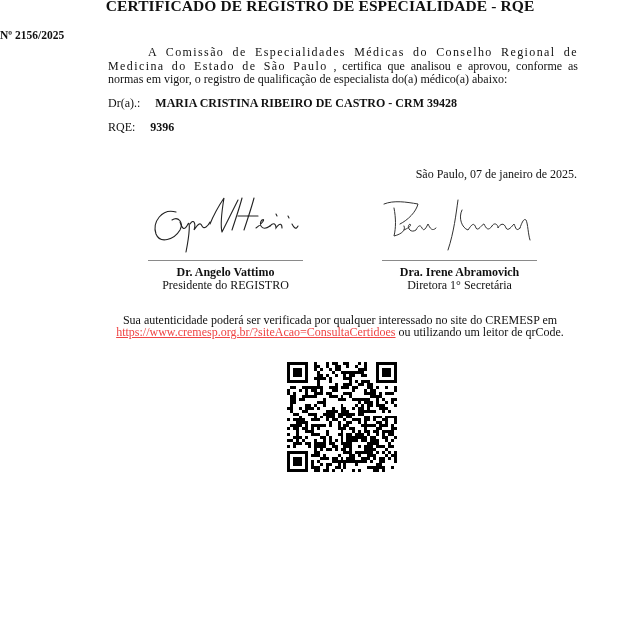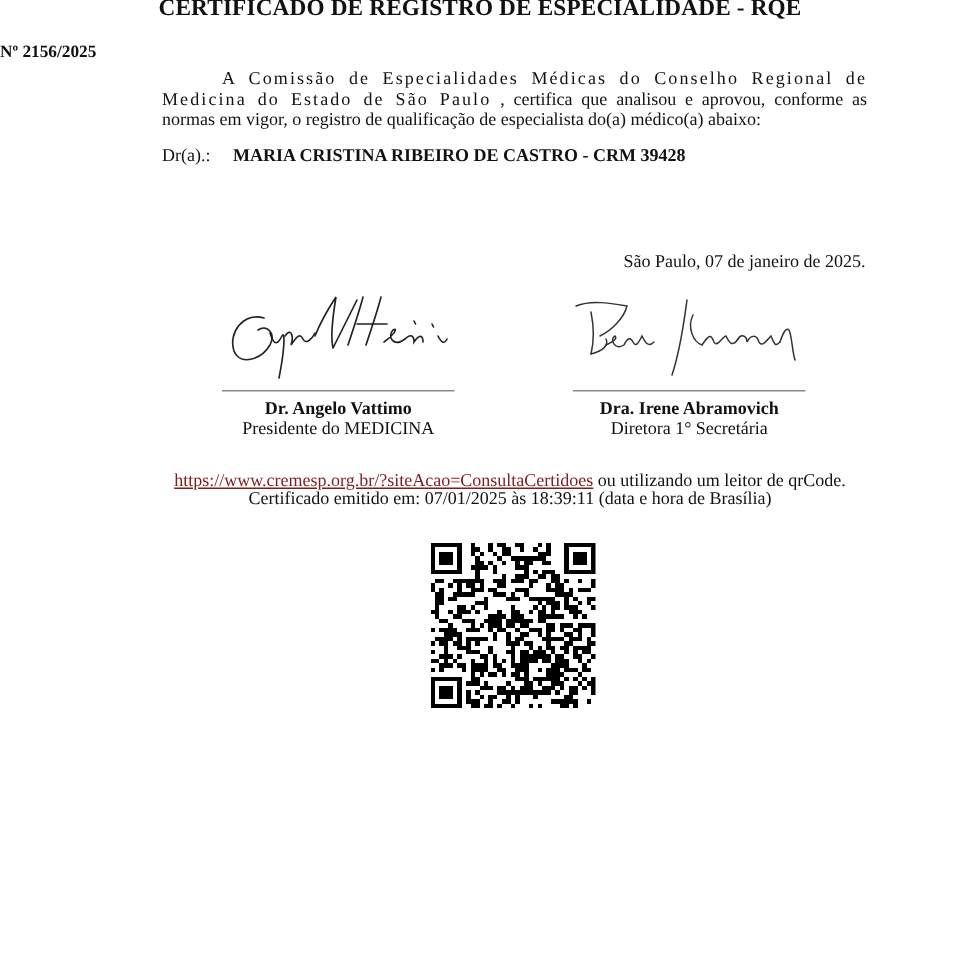--- a/index.html
+++ b/index.html
@@ -12,74 +12,75 @@
   .intro .spaced { letter-spacing:1.4px;margin-left:40px; }
   .doctor { left:108px; top:96px; font-size:12px; }
   .spec { left:108px; top:121px; font-size:12px; line-height:12.6px; }
   b { font-weight:bold;margin-left:12px; }
   .place-date { left:380px; width:197px; top:167px; text-align:right; font-size:12px; }
   .sig-img { top:194px; height:60px; }
   .sig-line { height:1px; background:#8a8a8a; top:260px; }
   .sig-name { top:265px; text-align:center; font-size:12px; font-weight:bold; }
   .sig-role { top:278px; text-align:center; font-size:12px; }
   .verify { left:100px; width:480px; top:314px; text-align:center; font-size:12px; line-height:12.4px; }
-  .verify a { color:#7f1d1d; text-decoration:underline; }
+  .verify a { color:#ef4444; text-decoration:underline; }
   .qr { left:287px; top:362px; width:110px; height:110px; }
 </style>
 </head>
 <body>
 
 <div class="abs title">CERTIFICADO DE REGISTRO DE ESPECIALIDADE - RQE</div>
 <div class="abs number">Nº 2156/2025</div>
 
 <div class="abs intro"><span class="spaced">A Comissão de Especialidades Médicas do Conselho Regional de Medicina do Estado de São Paulo</span><span> , certifica que analisou e aprovou, conforme as normas em vigor, o registro de qualificação de especialista do(a) médico(a) abaixo:</span></div>
 
 <div class="abs doctor"><span>Dr(a).: </span><b>MARIA CRISTINA RIBEIRO DE CASTRO - CRM 39428</b></div>
 
 <div class="abs spec">
+  <div><span>RQE: </span><b>9396</b></div>
 </div>
 
 <div class="abs place-date">São Paulo, 07 de janeiro de 2025.</div>
 
 <svg class="abs sig-img" style="left:148px;width:155px;" viewBox="0 0 155 60">
   <g fill="none" stroke="#222" stroke-width="1.1" stroke-linecap="round">
     <path d="M28 18 C14 14 4 28 8 40 C12 50 26 46 32 36 C36 28 30 22 24 26"></path>
     <path d="M32 28 C34 34 36 38 40 30 C42 26 42 38 38 58"></path>
     <path d="M42 30 C46 24 48 30 46 36 C50 30 52 28 54 32 C56 36 60 32 62 28"></path>
     <path d="M62 30 C66 20 72 10 76 4 C74 16 72 30 74 38 C80 26 86 14 90 6"></path>
     <path d="M84 36 C88 24 92 12 94 4 M90 22 L100 22"></path>
     <path d="M96 36 C100 24 104 12 106 4 M100 22 L110 22"></path>
     <path d="M108 34 C114 30 118 24 114 26 C110 30 114 38 122 32"></path>
     <path d="M122 32 C126 28 128 30 128 34 C132 28 134 30 134 34"></path>
     <path d="M140 22 L141 24 M128 20 L129 22"></path>
     <path d="M144 30 C146 34 148 36 150 32"></path>
   </g>
 </svg>
 <div class="abs sig-line" style="left:148px;width:155px;"></div>
 <div class="abs sig-name" style="left:148px;width:155px;">Dr. Angelo Vattimo</div>
-<div class="abs sig-role" style="left:148px;width:155px;">Presidente do MEDICINA</div>
+<div class="abs sig-role" style="left:148px;width:155px;">Presidente do REGISTRO</div>
 
 <svg class="abs sig-img" style="left:382px;width:155px;" viewBox="0 0 155 60">
   <g fill="none" stroke="#333" stroke-width="1" stroke-linecap="round">
     <path d="M2 10 C12 6 24 8 36 10 C34 18 26 26 18 30"></path>
     <path d="M12 14 C14 24 14 34 12 42 C20 40 24 36 22 32"></path>
     <path d="M22 36 C26 34 30 32 28 30 C24 32 28 40 34 36 C36 32 38 30 40 34 C42 38 44 34 46 30 C48 34 50 38 54 34"></path>
     <path d="M76 6 C74 20 72 38 66 56"></path>
     <path d="M80 16 C76 24 80 34 86 36 C90 30 92 28 94 34 C96 38 100 30 102 30 C104 34 106 38 110 32"></path>
     <path d="M110 32 C112 28 116 30 116 34 C118 30 122 28 124 34 C126 38 130 32 132 30 C134 34 134 38 138 34"></path>
     <path d="M138 34 C140 28 142 24 144 26 C146 30 146 40 148 46"></path>
   </g>
 </svg>
 <div class="abs sig-line" style="left:382px;width:155px;"></div>
 <div class="abs sig-name" style="left:382px;width:155px;">Dra. Irene Abramovich</div>
 <div class="abs sig-role" style="left:382px;width:155px;">Diretora 1° Secretária</div>
 
 <div class="abs verify">
+  <div>Sua autenticidade poderá ser verificada por qualquer interessado no site do CREMESP em</div>
   <div><a href="#">https://www.cremesp.org.br/?siteAcao=ConsultaCertidoes</a><span> ou utilizando um leitor de qrCode.</span></div>
-  <div>Certificado emitido em: 07/01/2025 às 18:39:11 (data e hora de Brasília)</div>
 </div>
 
 <svg class="abs qr" viewBox="0 0 37 37" shape-rendering="crispEdges" id="qr">
     <rect x="0" y="0" width="1" height="1" fill="#000"></rect>
     <rect x="1" y="0" width="1" height="1" fill="#000"></rect>
     <rect x="2" y="0" width="1" height="1" fill="#000"></rect>
     <rect x="3" y="0" width="1" height="1" fill="#000"></rect>
     <rect x="4" y="0" width="1" height="1" fill="#000"></rect>
     <rect x="5" y="0" width="1" height="1" fill="#000"></rect>
     <rect x="6" y="0" width="1" height="1" fill="#000"></rect>

